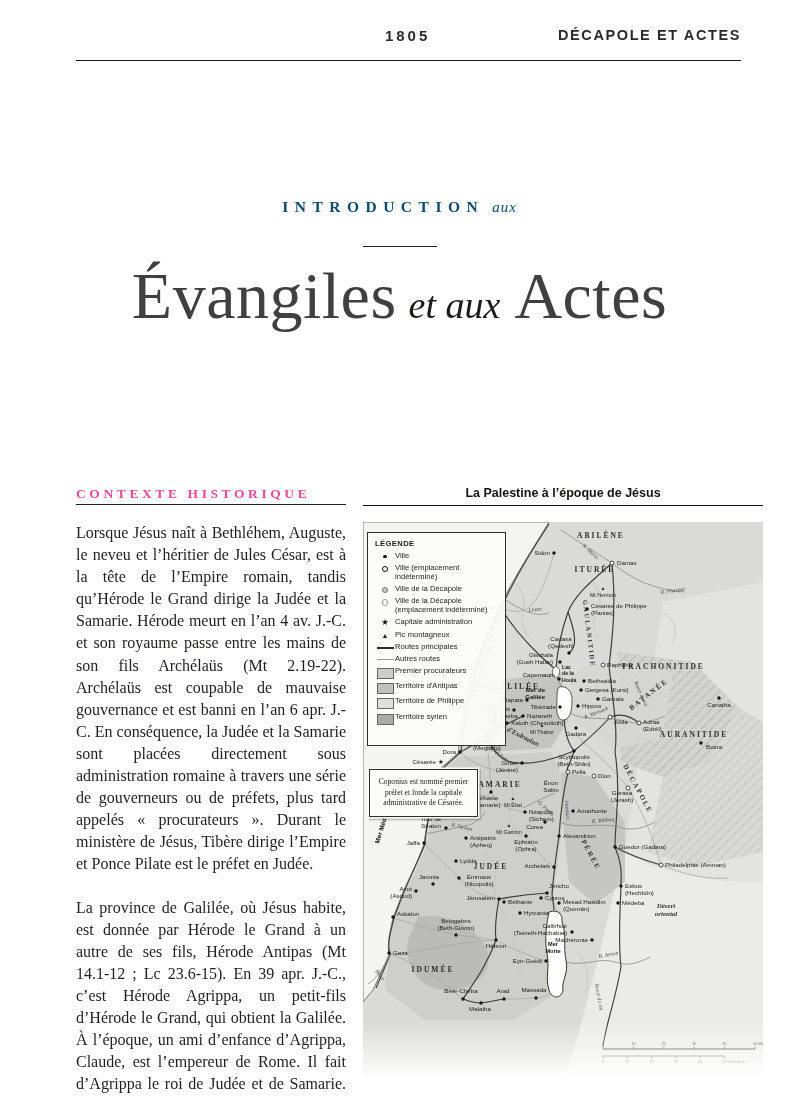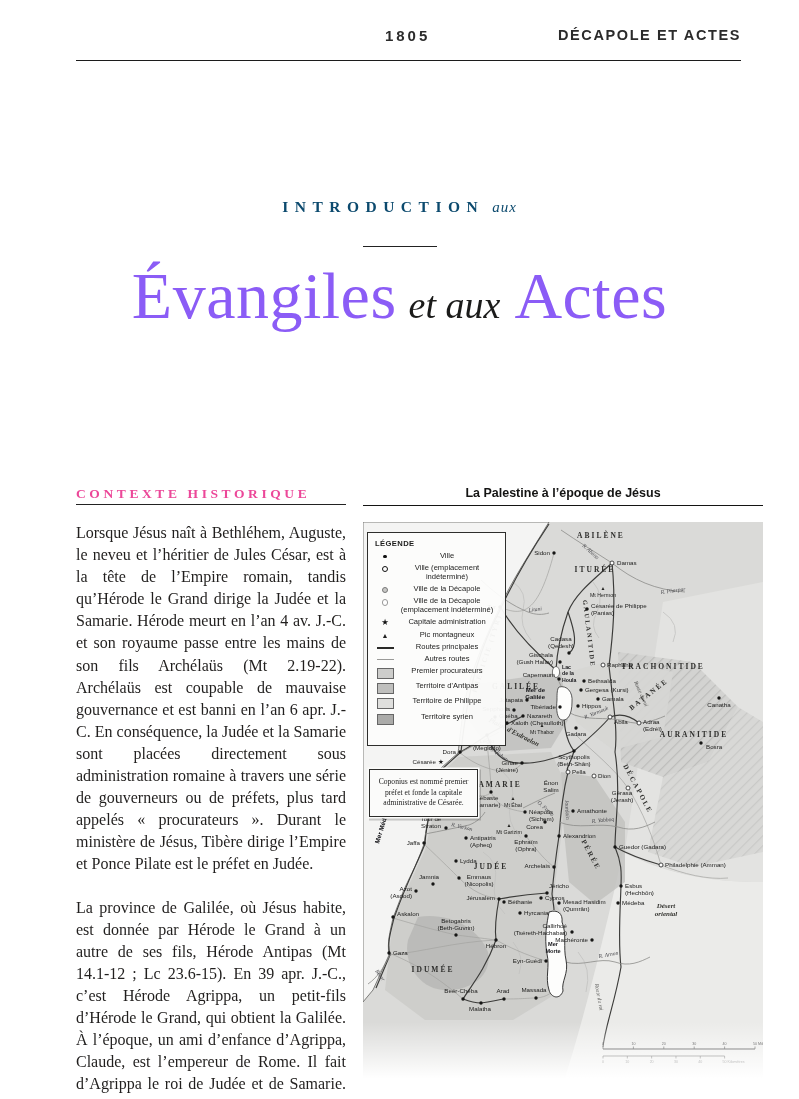--- a/index.html
+++ b/index.html
@@ -12,21 +12,21 @@
            font-family:"Liberation Sans",sans-serif;font-size:15px;letter-spacing:3px;color:#2b2b2b;font-weight:600;}
   .hdr-title{position:absolute;right:0;top:27px;font-family:"Liberation Sans",sans-serif;
              font-size:14.5px;letter-spacing:1.6px;color:#2b2b2b;font-weight:600;}
 
   
   .intro{position:absolute;left:0;right:0;top:198px;text-align:center;}
   .kicker{font-size:15.5px;font-weight:600;letter-spacing:6.5px;color:#0c4a6e;}
   .kicker-aux{font-style:italic;font-weight:400;font-size:15px;letter-spacing:1px;margin-left:8px;}
   .intro-rule{width:74px;border-top:1.7px solid #222;margin:30px auto 0;}
   .big-title{position:absolute;left:0;right:0;top:258px;text-align:center;white-space:nowrap;}
-  .bt-main{font-size:66px;color:#8b5cf6;letter-spacing:0.5px;margin-top:37px;}
+  .bt-main{font-size:66px;color:#404040;letter-spacing:0.5px;margin-top:37px;}
   .bt-conn{font-style:italic;font-size:38px;color:#1b1b1a;margin:0 14px 12px 12px;}
 
   
   .content{position:absolute;top:486px;left:76px;}
   .colL{position:absolute;left:0;top:0;width:270px;}
   .sec-head{font-size:13.5px;font-weight:700;letter-spacing:3.6px;color:#ec4899;
             padding-bottom:2px;border-bottom:1.7px solid #222;}
   .body-text{margin-top:17px;}
   .body-text p{margin:0 0 21px 0;font-size:16px;line-height:22.1px;text-align:justify;color:#211f1e;}
 
@@ -48,21 +48,21 @@
   .city{fill:#1b1b1a;}
   .peaklbl{fill:#242422;}
 
   
   .legend{position:absolute;left:4px;top:10px;width:124px;background:rgba(252,252,251,.95);
           border:1.1px solid #2e2e2c;padding:6px 6px 17px 7px;
           font-family:"Liberation Sans",sans-serif;font-size:7.6px;color:#1c1c1b;}
   .leg-title{font-weight:700;letter-spacing:.4px;margin-bottom:4px;}
   .leg-row{display:flex;align-items:flex-start;margin:3.2px 0;line-height:1.18;}
   .leg-sym{flex:0 0 20px;display:flex;justify-content:center;padding-top:1px;}
-  .leg-lab{flex:1;text-align:center;}
+  .leg-lab{flex:1;}
   .s-dot{width:3.6px;height:3.6px;border-radius:50%;background:#111;margin-top:1.5px;}
   .s-open{width:4.6px;height:4.6px;border-radius:50%;border:1.2px solid #111;background:#fff;margin-top:.6px;}
   .s-dec{width:4.6px;height:4.6px;border-radius:50%;border:1px solid #777;background:#c9c9c7;margin-top:.6px;}
   .s-decopen{width:4.6px;height:4.6px;border-radius:50%;border:1px solid #999;background:#fff;margin-top:.6px;}
   .s-star{font-size:8.5px;line-height:7px;color:#111;}
   .s-peak{font-size:7px;line-height:7px;color:#222;}
   .s-roadmain{width:17px;height:2.2px;background:#2a2a28;margin-top:3px;}
   .s-roadother{width:17px;height:1px;background:#9a9a98;margin-top:3.6px;}
   .s-area{width:15px;height:9px;border:1px solid #666;}
 

